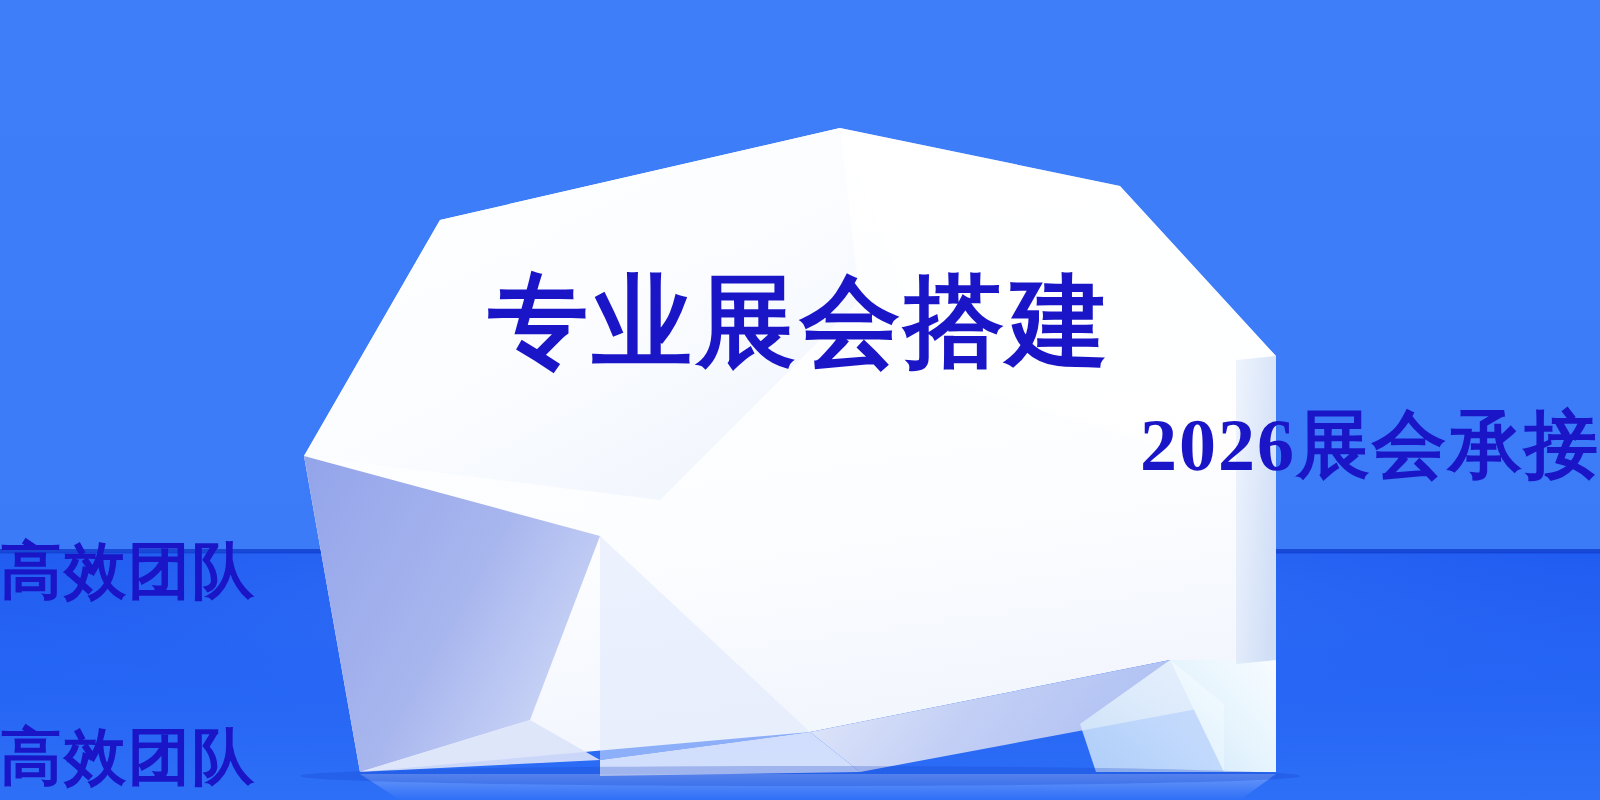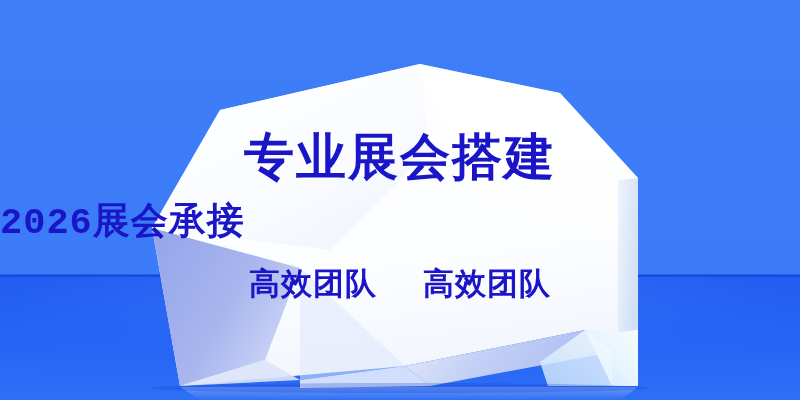--- a/index.html
+++ b/index.html
@@ -5,21 +5,21 @@
   html, body {
     margin: 0;
     padding: 0;
     background: #ffffff;
   }
   #banner {
     position: relative;
     width: 800px;
     height: 400px;
     overflow: hidden;
-    font-family: Liberation Mono, monospace;
+    font-family: Liberation Serif, serif;
     background: #fca5a5;
   }
   #scene {
     position: absolute;
     inset: 0;
     width: 800px;
     height: 400px;
   }
   .text-layer {
     position: absolute;
@@ -38,36 +38,37 @@
     font-weight: 700;
     letter-spacing: 2px;
     line-height: 1;
     color: #1a15c6;
   }
   .subline {
     position: absolute;
     left: 0;
     top: 205px;
     width: 800px;
-    text-align: left;
+    text-align: right;
     font-size: 37px;
     font-weight: 700;
     letter-spacing: 1px;
     line-height: 1;
     color: #1a15c6;
   }
   .taglines {
     position: absolute;
     left: 0;
     top: 270px;
     width: 800px;
     display: flex;
     justify-content: center;
-    gap: 46px;
+    gap: 62px;
     line-height: 1;
+    flex-direction: column;
   }
   .tagline {
     font-size: 31px;
     font-weight: 700;
     letter-spacing: 1px;
     color: #1a15c6;
   }
 </style>
 </head>
 <body>

